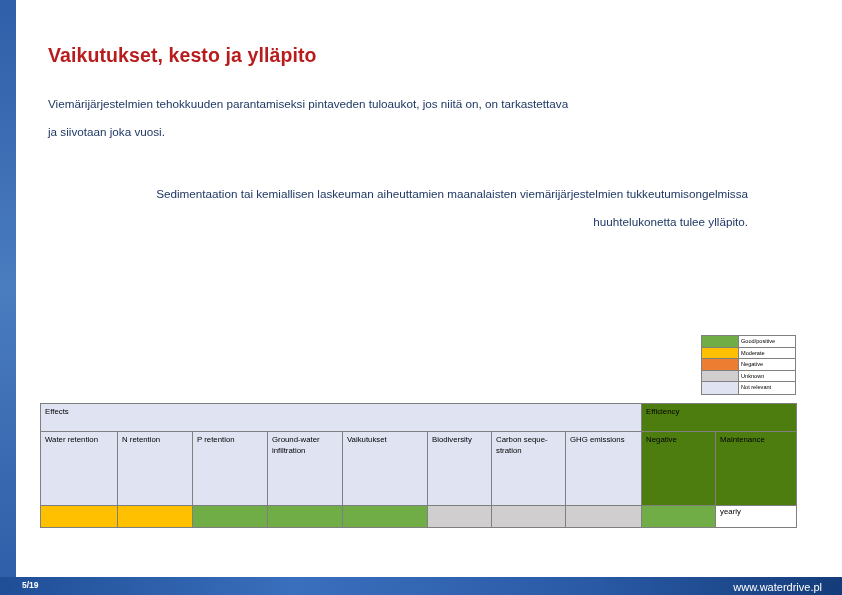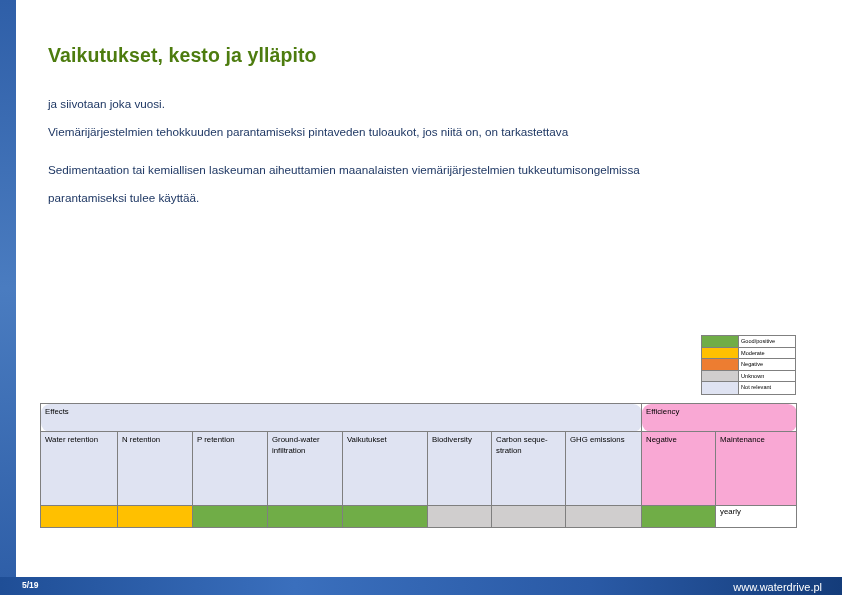--- a/index.html
+++ b/index.html
@@ -34,34 +34,34 @@
     height: 577px;
     background: linear-gradient(180deg, #2f5fa8 0%, #4a7cc0 50%, #2f5fa8 100%);
   }
   
   .title {
     position: absolute;
     left: 48px;
     top: 44px;
     font-size: 19.5px;
     font-weight: bold;
-    color: #4d7c0f;
+    color: #b91c1c;
     letter-spacing: 0.1px;
     text-align: right;
   }
   .para {
     position: absolute;
     left: 48px;
     font-size: 11.7px;
     color: #1f3864;
     line-height: 28px;
     width: 700px;
   }
   .para1 { top: 90px; }
-  .para2 { top: 156px; }
+  .para2 { top: 180px; text-align: right; }
 
   
   .legend {
     position: absolute;
     left: 701px;
     top: 335px;
     width: 95px;
     border: 1px solid #808080;
     box-sizing: border-box;
     background: #ffffff;
@@ -97,29 +97,29 @@
     table-layout: fixed;
   }
   .tbl td {
     border: 1px solid #7f7f7f;
     vertical-align: top;
     font-size: 7.8px;
     color: #000000;
     padding: 3px 4px 0 4px;
     line-height: 10.5px;
   }
-  .row-head td { height: 24px; border-radius: 9px; }
+  .row-head td { height: 24px; }
   .row-names td { height: 70px; }
   .row-status td { height: 20px; padding: 0; }
   .row-status td.yearly-cell {
     padding: 1px 4px 0 4px;
     vertical-align: top;
   }
   .bg-lav { background: #dfe3f2; }
-  .bg-peach { background: #f9a8d4; }
+  .bg-peach { background: #4d7c0f; }
   .bg-white { background: #ffffff; }
 
   
   .footer {
     position: absolute;
     left: 0;
     top: 577px;
     width: 842px;
     height: 18px;
     background: #15803d;
@@ -153,27 +153,27 @@
 
 <div id="slide">
 
   <div class="left-bar">
     <div class="left-bar-inner"></div>
   </div>
 
   <div class="title">Vaikutukset, kesto ja ylläpito</div>
 
   <div class="para para1">
+    <div>Viemärijärjestelmien tehokkuuden parantamiseksi pintaveden tuloaukot, jos niitä on, on tarkastettava</div>
     <div>ja siivotaan joka vuosi.</div>
-    <div>Viemärijärjestelmien tehokkuuden parantamiseksi pintaveden tuloaukot, jos niitä on, on tarkastettava</div>
   </div>
 
   <div class="para para2">
     <div>Sedimentaation tai kemiallisen laskeuman aiheuttamien maanalaisten viemärijärjestelmien tukkeutumisongelmissa</div>
-    <div>parantamiseksi tulee käyttää.</div>
+    <div>huuhtelukonetta tulee ylläpito.</div>
   </div>
 
   <div class="legend">
     <div class="legend-row">
       <div class="legend-swatch" style="background:#70ad47"></div>
       <div class="legend-label">Good/positive</div>
     </div>
     <div class="legend-row">
       <div class="legend-swatch" style="background:#ffc000"></div>
       <div class="legend-label">Moderate</div>

